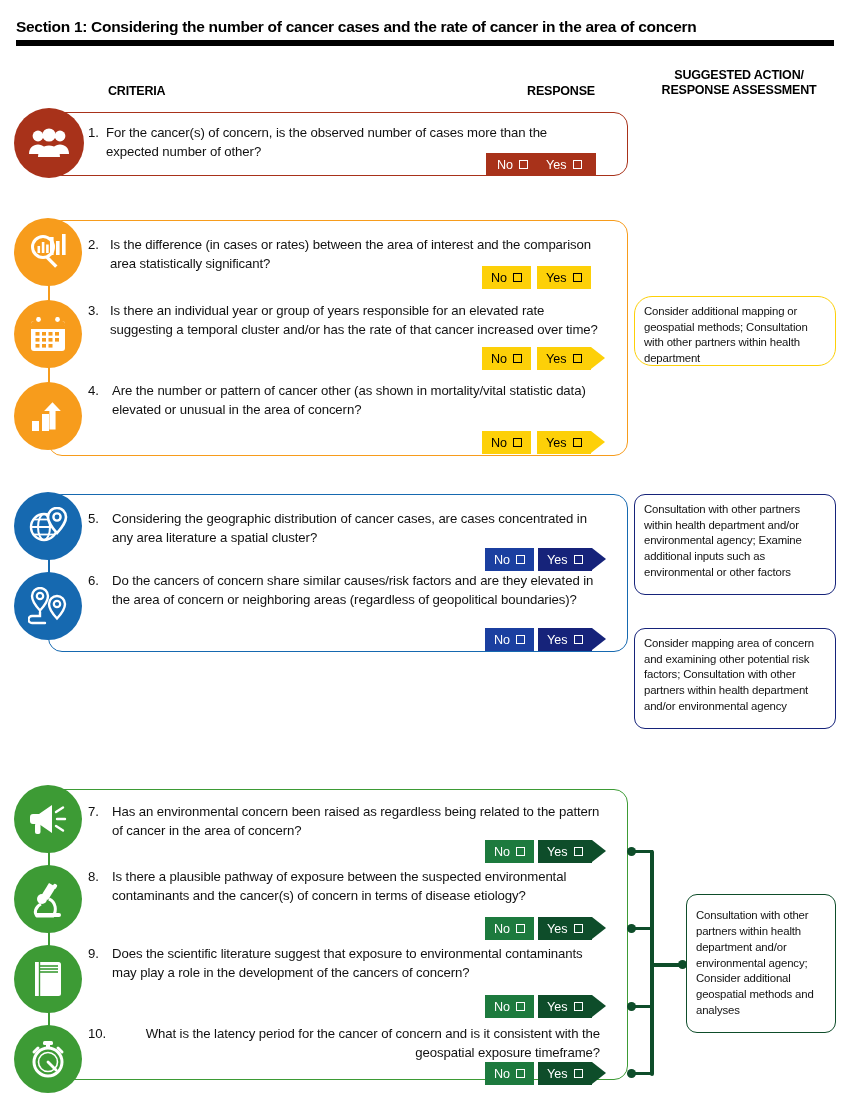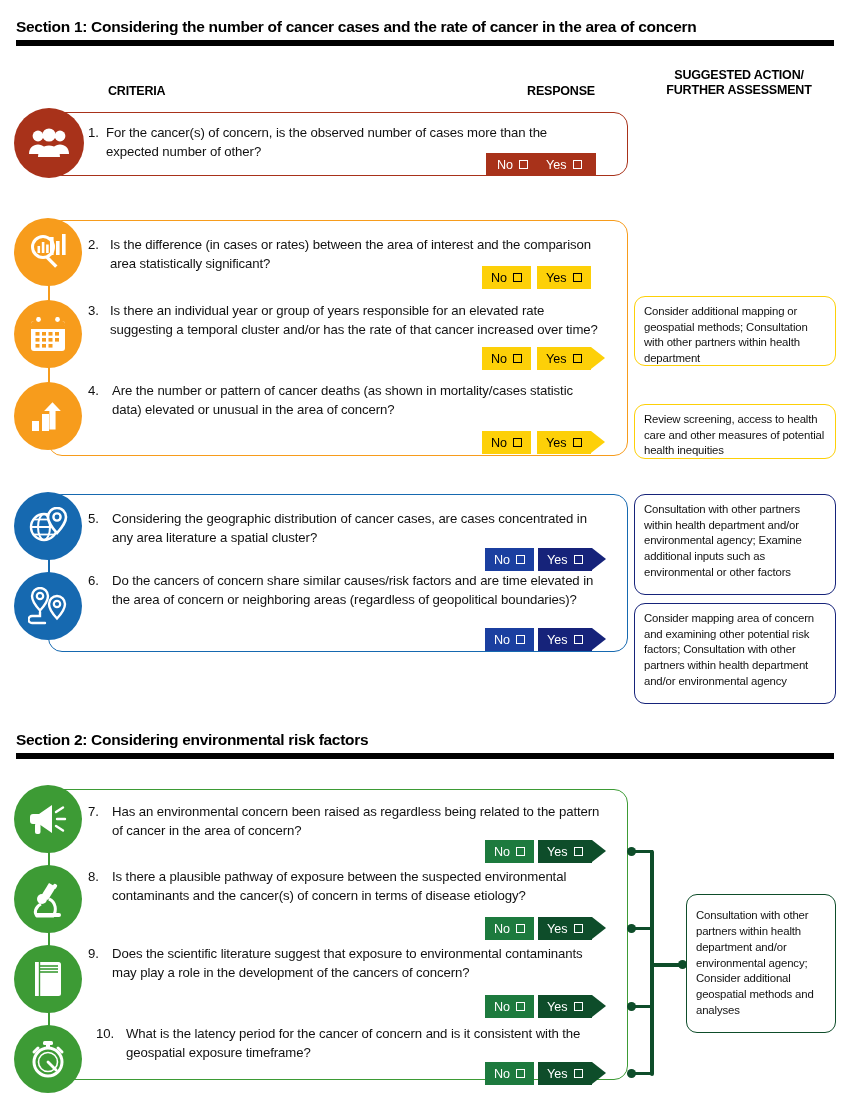--- a/index.html
+++ b/index.html
@@ -130,21 +130,21 @@
 
   <div class="section-head" style="top:18px; width:818px;">
     <div class="title">Section 1: Considering the number of cancer cases and the rate of cancer in the area of concern</div>
     <div class="rule"></div>
   </div>
 
   <div class="col-head" style="left:108px; top:84px; text-align:right;">CRITERIA</div>
   <div class="col-head" style="left:496px; top:84px; width:130px;">RESPONSE</div>
   <div class="col-head" style="left:628px; top:68px; width:222px;">
     <span>SUGGESTED ACTION/</span><br>
-    <span>FURTHER ASSESSMENT</span>
+    <span>RESPONSE ASSESSMENT</span>
   </div>
 
   <div class="group red" style="left:48px; top:112px; width:580px; height:64px;"></div>
 
   <div class="pill red" style="left:14px; top:108px; width:70px; height:70px;">
     <svg width="42" height="30" viewBox="0 0 42 30">
       <circle cx="10" cy="8" r="5.4" fill="#fff"></circle>
       <circle cx="32" cy="8" r="5.4" fill="#fff"></circle>
       <path d="M1 26 c0-6 4-9.5 9-9.5 s9 3.5 9 9.5 z" fill="#fff"></path>
       <path d="M23 26 c0-6 4-9.5 9-9.5 s9 3.5 9 9.5 z" fill="#fff"></path>
@@ -248,45 +248,42 @@
       <span class="cbx"></span>
     </div>
     <div class="gap"></div>
     <div class="yes">
       <span>Yes</span>
       <span class="cbx"></span>
     </div>
     <div class="arrow yellow"></div>
   </div>
 
-  <div class="callout yellow" style="left:634px; top:296px; width:202px; height:70px;">
+  <div class="callout yellow" style="left:634px; top:296px; width:202px; height:70px;border-radius:18px;">
     <span>Consider additional mapping or geospatial methods; Consultation with other partners within health department</span>
   </div>
 
   <div class="q" style="left:88px; top:382px; width:510px; padding-left:24px;">
     <span class="num">4.</span>
-    <span class="body">Are the number or pattern of cancer deaths (as shown in mortality/cases statistic data) elevated or unusual in the area of concern?</span>
+    <span class="body">Are the number or pattern of cancer other (as shown in mortality/vital statistic data) elevated or unusual in the area of concern?</span>
   </div>
 
   <div class="resp yellow" style="left:482px; top:431px;">
     <div class="no">
       <span>No</span>
       <span class="cbx"></span>
     </div>
     <div class="gap"></div>
     <div class="yes">
       <span>Yes</span>
       <span class="cbx"></span>
     </div>
     <div class="arrow yellow"></div>
   </div>
 
-  <div class="callout yellow" style="left:634px; top:404px; width:202px; height:55px;">
-    <span>Review screening, access to health care and other measures of potential health inequities</span>
-  </div>
 
   <div class="group blue" style="left:48px; top:494px; width:580px; height:158px;"></div>
 
   <div class="pill-link blue" style="left:48px; top:546px; height:32px;"></div>
 
   <div class="pill blue" style="left:14px; top:492px; width:68px; height:68px;">
     <svg width="40" height="38" viewBox="0 0 40 38">
       <circle cx="16" cy="20" r="13" fill="none" stroke="#fff" stroke-width="2.4"></circle>
       <ellipse cx="16" cy="20" rx="6" ry="13" fill="none" stroke="#fff" stroke-width="2"></ellipse>
       <line x1="3" y1="20" x2="29" y2="20" stroke="#fff" stroke-width="2"></line>
@@ -324,44 +321,40 @@
     </div>
     <div class="arrow blue"></div>
   </div>
 
   <div class="callout blue" style="left:634px; top:494px; width:202px; height:101px;">
     <span>Consultation with other partners within health department and/or environmental agency; Examine additional inputs such as environmental or other factors</span>
   </div>
 
   <div class="q" style="left:88px; top:572px; width:516px; padding-left:24px;">
     <span class="num">6.</span>
-    <span class="body">Do the cancers of concern share similar causes/risk factors and are time elevated in the area of concern or neighboring areas (regardless of geopolitical boundaries)?</span>
+    <span class="body">Do the cancers of concern share similar causes/risk factors and are they elevated in the area of concern or neighboring areas (regardless of geopolitical boundaries)?</span>
   </div>
 
   <div class="resp blue" style="left:485px; top:628px;">
     <div class="no">
       <span>No</span>
       <span class="cbx"></span>
     </div>
     <div class="gap"></div>
     <div class="yes">
       <span>Yes</span>
       <span class="cbx"></span>
     </div>
     <div class="arrow blue"></div>
   </div>
 
-  <div class="callout blue" style="left:634px; top:603px; width:202px; height:101px;">
+  <div class="callout blue" style="left:634px; top:628px; width:202px; height:101px;">
     <span>Consider mapping area of concern and examining other potential risk factors; Consultation with other partners within health department and/or environmental agency</span>
   </div>
 
-  <div class="section-head" style="top:731px; width:818px;">
-    <div class="title">Section 2: Considering environmental risk factors</div>
-    <div class="rule"></div>
-  </div>
 
   <div class="group green" style="left:48px; top:789px; width:580px; height:291px;"></div>
 
   <div class="pill-link green" style="left:48px; top:838px; height:32px;"></div>
   <div class="pill-link green" style="left:48px; top:918px; height:32px;"></div>
   <div class="pill-link green" style="left:48px; top:998px; height:32px;"></div>
 
   <div class="pill green" style="left:14px; top:785px; width:68px; height:68px;">
     <svg width="40" height="34" viewBox="0 0 40 34">
       <path d="M5 12 h6 l13-9 v28 l-13-9 H5 a3 3 0 0 1 -3-3 v-4 a3 3 0 0 1 3-3 z" fill="#fff"></path>
@@ -456,21 +449,21 @@
       <span class="cbx"></span>
     </div>
     <div class="gap"></div>
     <div class="yes">
       <span>Yes</span>
       <span class="cbx"></span>
     </div>
     <div class="arrow green"></div>
   </div>
 
-  <div class="q" style="left:96px; top:1025px; width:512px; padding-left:30px;">
+  <div class="q" style="left:88px; top:1025px; width:512px; padding-left:30px;text-align:right;">
     <span class="num">10.</span>
     <span class="body">What is the latency period for the cancer of concern and is it consistent with the geospatial exposure timeframe?</span>
   </div>
 
   <div class="resp green" style="left:485px; top:1062px;">
     <div class="no">
       <span>No</span>
       <span class="cbx"></span>
     </div>
     <div class="gap"></div>

